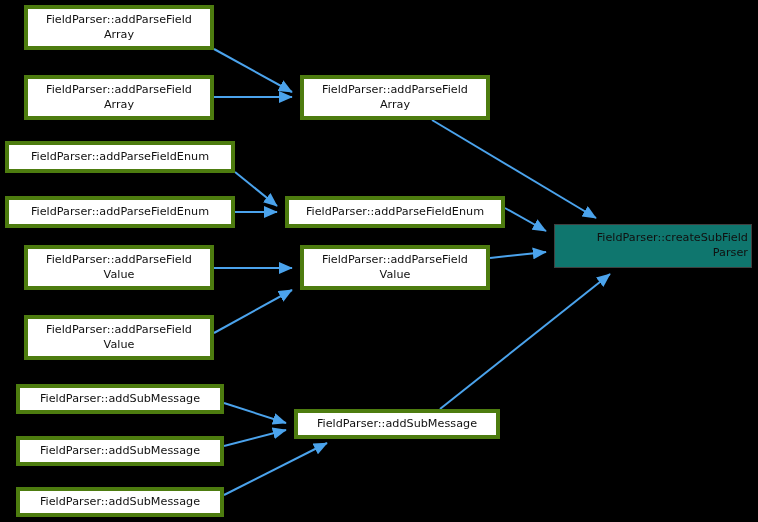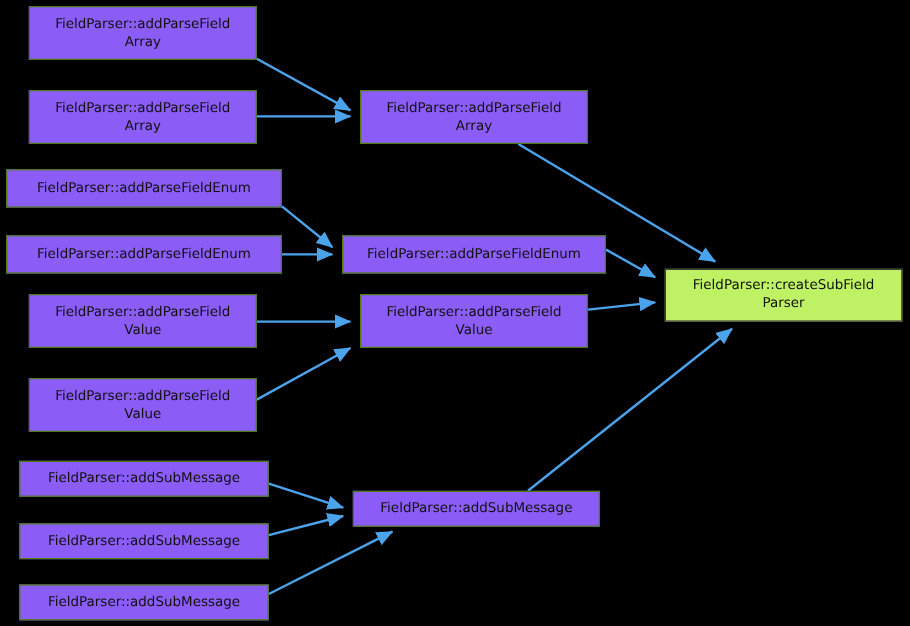--- a/index.html
+++ b/index.html
@@ -23,33 +23,34 @@
     height: 522px;
     pointer-events: none;
   }
   .node {
     position: absolute;
     box-sizing: border-box;
     display: flex;
     align-items: center;
     justify-content: center;
     text-align: center;
-    background: #8b5cf6;
-    border: 1px solid #4d7c0f;
+    background: #ffffff;
+    border: 4px solid #4d7c0f;
     color: #101010;
     font-size: 11.2px;
     line-height: 1.30;
     letter-spacing: 0.02px;
     padding: 1px 3px;
     white-space: pre-line;
     z-index: 3;
   }
   .node.highlight {
-    background: #bef264;
+    background: #0f766e;
     border: 1px solid #404040;
+    text-align: right;
   }
   .node-label {
     display: block;
     width: 100%;
     white-space: pre-line;
   }
 </style>
 </head>
 <body>
 

